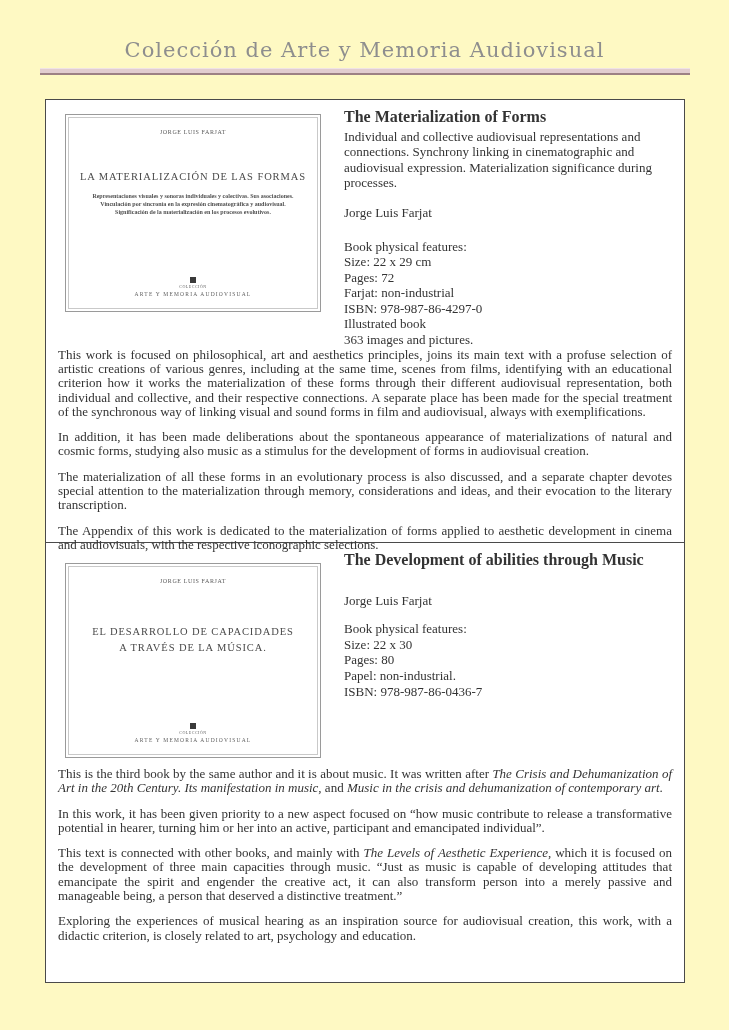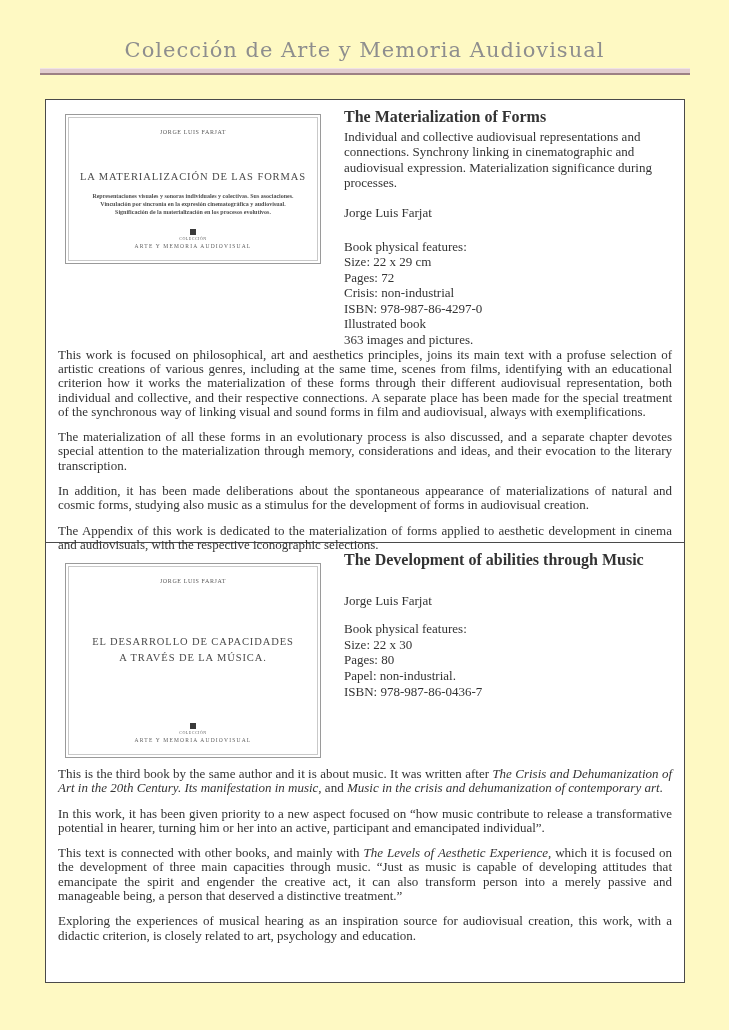--- a/index.html
+++ b/index.html
@@ -33,21 +33,21 @@
     margin:0 44px 0 45px;
     border:1px solid #4a4a4a;
     background:#fff;
   }
   .section-box.first{margin-top:24px;height:444px;}
   .section-box.second{height:440px;border-top:none;}
   .top-row{display:flex;}
   
   .cover{
     flex:0 0 auto;
-    width:256px;height:150px;
+    width:256px;height:198px;
     box-sizing:border-box;
     margin:14px 0 0 19px;
     border:1px solid #9a9a9a;
     padding:2px;
     background:#fff;
   }
   .section-box.second .cover{margin-top:20px;height:195px;}
   .cover-inner{
     box-sizing:border-box;
     border:1px solid #c9c9c9;
@@ -58,21 +58,21 @@
   }
   .cover-author{
     margin-top:11px;
     font-size:6px;letter-spacing:0.6px;color:#5a5a5a;
   }
   .cover-title{
     font-size:10.5px;letter-spacing:0.9px;color:#4a4a4a;
     line-height:1.5;
   }
   .c1-title{margin-top:34px;}
-  .c2-title{margin-top:50px;}
+  .c2-title{margin-top:40px;}
   .cover-subtitle{
     margin-top:7px;
     font-size:6px;font-weight:600;line-height:1.35;color:#4f4f4f;
   }
   .cover-colophon{
     margin-top:auto;margin-bottom:11px;
     display:flex;flex-direction:column;align-items:center;
   }
   .colophon-logo{
     width:6px;height:6px;background:#3a3a3a;margin-bottom:1px;
@@ -135,32 +135,32 @@
       </div>
 
       <div class="details">
         <div class="book-title">The Materialization of Forms</div>
         <div class="book-description">Individual and collective audiovisual representations and connections. Synchrony linking in cinematographic and audiovisual expression. Materialization significance during processes.</div>
         <div class="book-author">Jorge Luis Farjat</div>
         <div class="features">
           <div class="feature-line">Book physical features:</div>
           <div class="feature-line">Size: 22 x 29 cm</div>
           <div class="feature-line">Pages: 72</div>
-          <div class="feature-line">Crisis: non-industrial</div>
+          <div class="feature-line">Farjat: non-industrial</div>
           <div class="feature-line">ISBN: 978-987-86-4297-0</div>
           <div class="feature-line">Illustrated book</div>
           <div class="feature-line">363 images and pictures.</div>
         </div>
       </div>
     </div>
 
     <div class="paragraphs">
       <p><span>This work is focused on philosophical, art and aesthetics principles, joins its main text with a profuse selection of artistic creations of various genres, including at the same time, scenes from films, identifying with an educational criterion how it works the materialization of these forms through their different audiovisual representation, both individual and collective, and their respective connections. A separate place has been made for the special treatment of the synchronous way of linking visual and sound forms in film and audiovisual, always with exemplifications.</span></p>
+      <p><span>In addition, it has been made deliberations about the spontaneous appearance of materializations of natural and cosmic forms, studying also music as a stimulus for the development of forms in audiovisual creation.</span></p>
       <p><span>The materialization of all these forms in an evolutionary process is also discussed, and a separate chapter devotes special attention to the materialization through memory, considerations and ideas, and their evocation to the literary transcription.</span></p>
-      <p><span>In addition, it has been made deliberations about the spontaneous appearance of materializations of natural and cosmic forms, studying also music as a stimulus for the development of forms in audiovisual creation.</span></p>
       <p><span>The Appendix of this work is dedicated to the materialization of forms applied to aesthetic development in cinema and audiovisuals, with the respective iconographic selections.</span></p>
     </div>
   </div>
 
   <div class="section-box second sec2">
     <div class="top-row">
 
       <div class="cover">
         <div class="cover-inner">
           <div class="cover-author">JORGE LUIS FARJAT</div>

